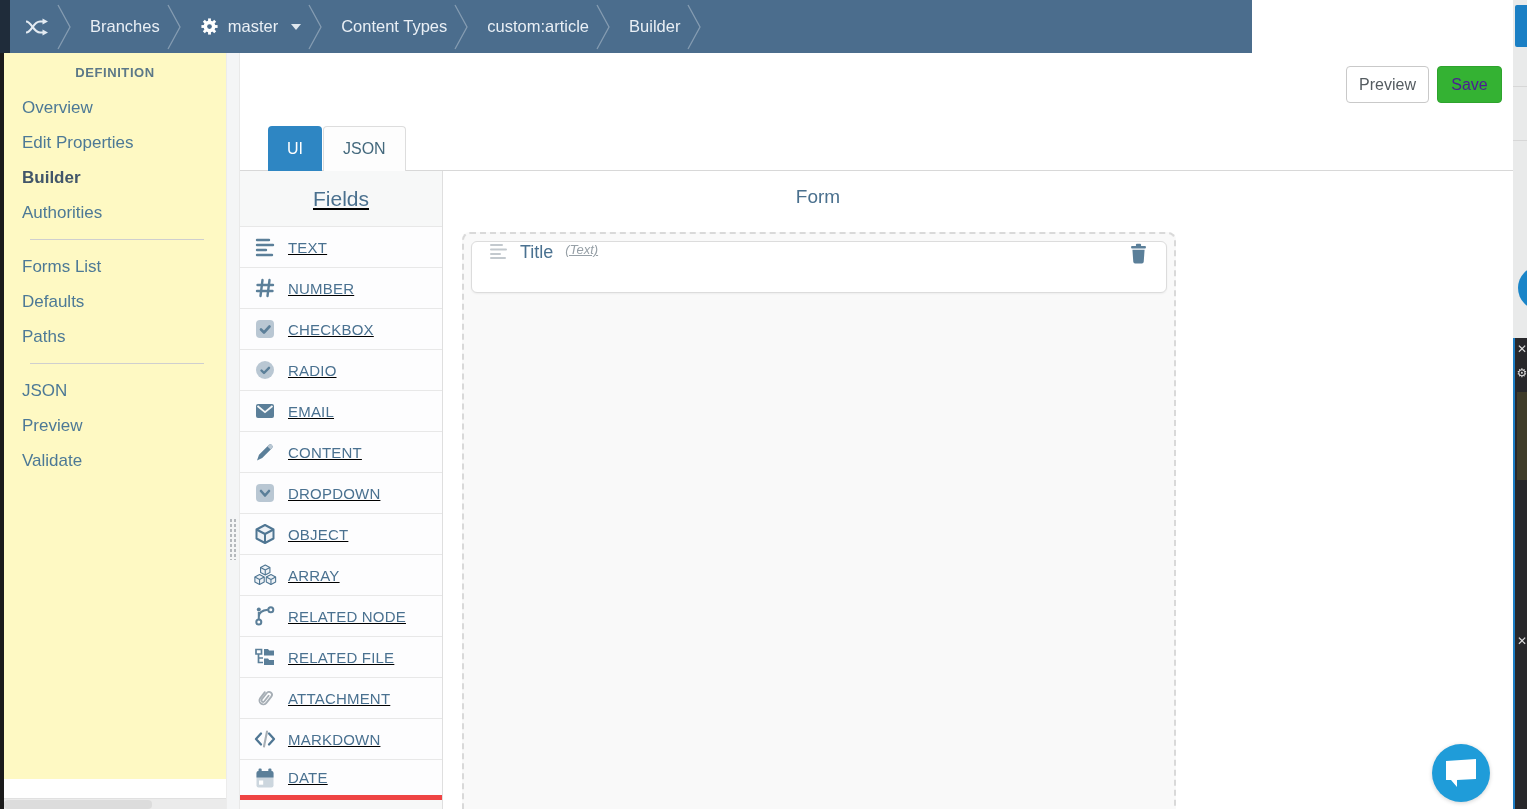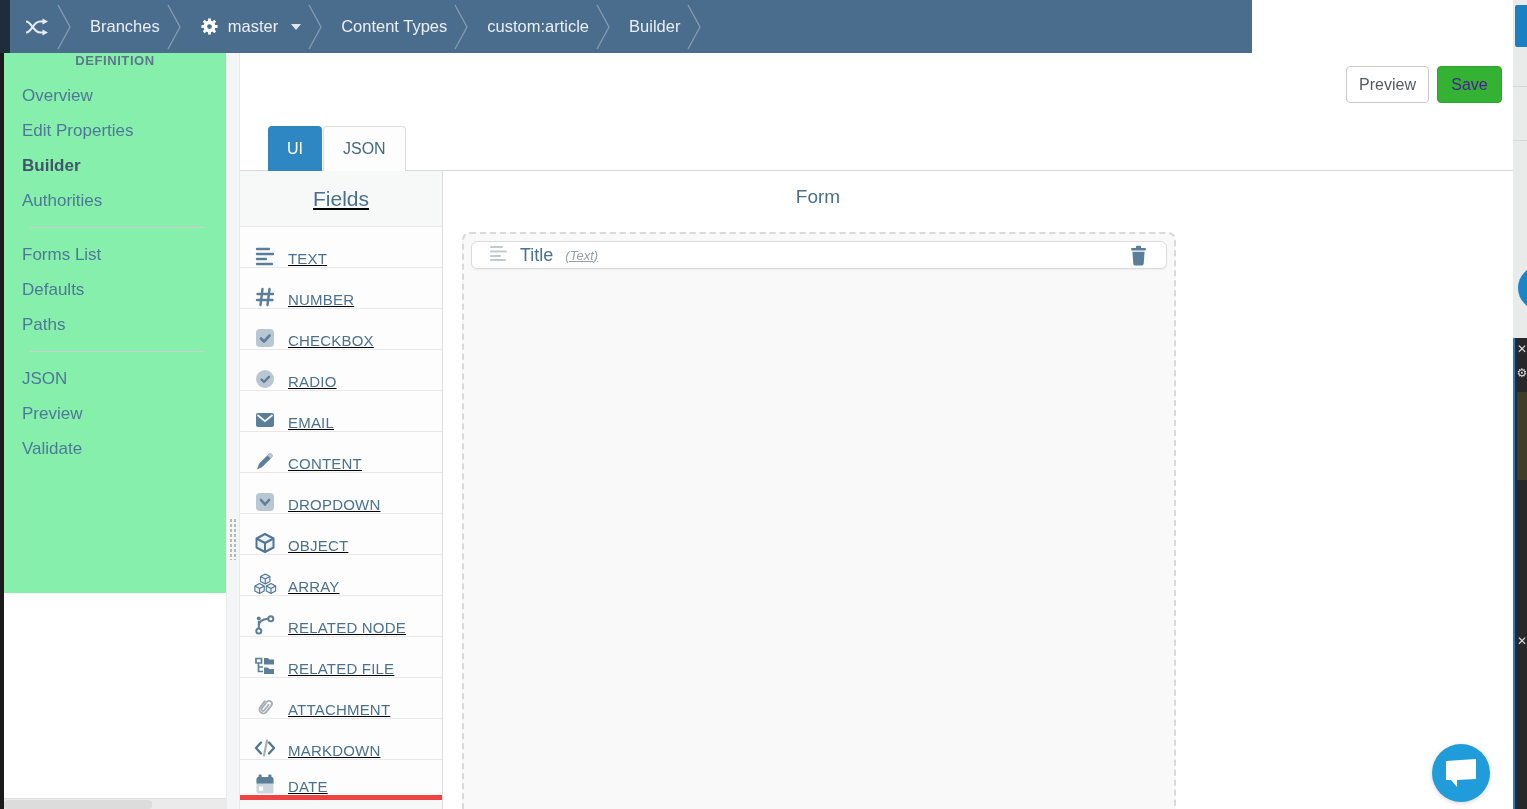--- a/index.html
+++ b/index.html
@@ -12,21 +12,21 @@
   .topbar-leading { width:10px; height:100%; background:#1f2c3a; flex:0 0 auto; }
   .crumb { display:flex; align-items:center; gap:9px; padding:0 6px 0 14px; color:#e9eff5; font-size:16.5px; white-space:nowrap; cursor:pointer; }
   .crumb-icon { display:flex; align-items:center; }
   .crumb-sep { display:flex; align-items:center; width:20px; flex:0 0 auto; }
   .caret { width:0; height:0; border-left:5px solid transparent; border-right:5px solid transparent; border-top:6px solid #dfe7ee; margin-left:4px; }
 
   
   .left-strip { position:absolute; left:0; top:53px; width:4px; height:756px; background:#1b1b1b; }
 
   
-  .sidebar { position:absolute; left:4px; top:53px; width:222px; height:540px; background:#86efac; padding-top:0; }
+  .sidebar { position:absolute; left:4px; top:53px; width:222px; height:726px; background:#fef9c3; padding-top:12px; }
   .sidebar-heading { text-align:center; font-size:13px; font-weight:bold; letter-spacing:.6px; color:#5c7888; margin-bottom:10px; }
   .sidebar ul { list-style:none; }
   .sidebar li { height:35px; display:flex; align-items:center; padding-left:18px; font-size:17px; color:#4d7996; cursor:pointer; }
   .sidebar li.active { color:#42566a; font-weight:bold; cursor:default; }
   .side-divider { border:0; border-top:1px solid #cfcfcf; margin:9px 22px 9px 26px; }
 
   
   .divider-col { position:absolute; left:226px; top:53px; width:14px; height:756px; background:#f4f5f6; border-left:1px solid #ececec; border-right:1px solid #e9e9e9; }
   .drag-handle { position:absolute; left:2px; top:465px; width:9px; height:42px;
     background-image:radial-gradient(#b4b8bc 1.1px, transparent 1.3px); background-size:4px 5px; cursor:col-resize; }
@@ -40,29 +40,29 @@
   
   .tabbar { position:absolute; left:240px; top:125px; width:1199px; height:46px; display:flex; align-items:flex-end;padding-left:28px; }
   .tabbar:after { content:""; position:absolute; left:0; bottom:0; width:1273px; height:1px; background:#d8d8d8; }
   .tab { height:45px; padding:0 19px; display:flex; align-items:center; font-size:16px; border-radius:4px 4px 0 0; cursor:pointer; position:relative; z-index:2; }
   .tab.active { background:#2e86c3; color:#fff; }
   .tab.inactive { background:#fdfdfd; color:#44697d; border:1px solid #ddd; border-bottom:none; margin-left:1px; }
 
   
   .fields-panel { position:absolute; left:240px; top:171px; width:203px; height:638px; background:#f7f8f8; border-right:1px solid #dfdfdf; overflow:hidden;text-decoration:underline; }
   .panel-title { font-size:21px; color:#4a708e; text-align:center; padding:16px 0 15px 0; }
-  .field-row { height:41px; display:flex; align-items:flex-end; gap:11px; padding-left:13px; background:#fdfdfe; border-top:1px solid #e8e8e8; cursor:grab; }
+  .field-row { height:41px; display:flex; align-items:center; gap:11px; padding-left:13px; background:#fdfdfe; border-top:1px solid #e8e8e8; cursor:grab; }
   .field-row:last-child { border-bottom:5px solid #ef4444; }
   .field-row .f-icon { width:24px; height:22px; display:flex; align-items:center; justify-content:center; flex:0 0 auto; }
   .field-row .f-label { font-size:15px; color:#4a7190; letter-spacing:.2px; }
 
   
   .form-title { position:absolute; left:462px; top:186px; width:712px; text-align:center; font-size:19px; color:#4a708e; }
   .dropzone { position:absolute; left:462px; top:232px; width:714px; height:660px; border:2px dashed #d9d9d9; border-radius:8px; background:#f9f9f9; padding:7px; }
-  .form-card { height:28px; background:#fff; border:1px solid #dcdcdc; border-radius:6px; box-shadow:0 1px 2px rgba(0,0,0,.05); display:flex; align-items:center; padding:0 17px; cursor:grab; }
+  .form-card { height:52px; background:#fff; border:1px solid #dcdcdc; border-radius:6px; box-shadow:0 1px 2px rgba(0,0,0,.05); display:flex; align-items:flex-start; padding:0 17px; cursor:grab; }
   .form-card .fc-name { font-size:18px; color:#4a7190; margin-left:11px; }
   .form-card .fc-type { font-size:13px; font-style:italic; color:#97a0a7; margin-left:12px;text-decoration:underline; }
   .form-card .fc-spacer { flex:1; }
   .fc-trash { width:22px; height:22px; display:flex; align-items:center; justify-content:center; cursor:pointer; }
 
   
   .hscroll { position:absolute; left:4px; top:798px; width:222px; height:11px; background:#ebebeb; border-top:1px solid #e0e0e0; }
   .hscroll-thumb { position:absolute; left:0; top:1px; width:148px; height:9px; background:#dcdcdc; border-radius:4px; }
 
   

